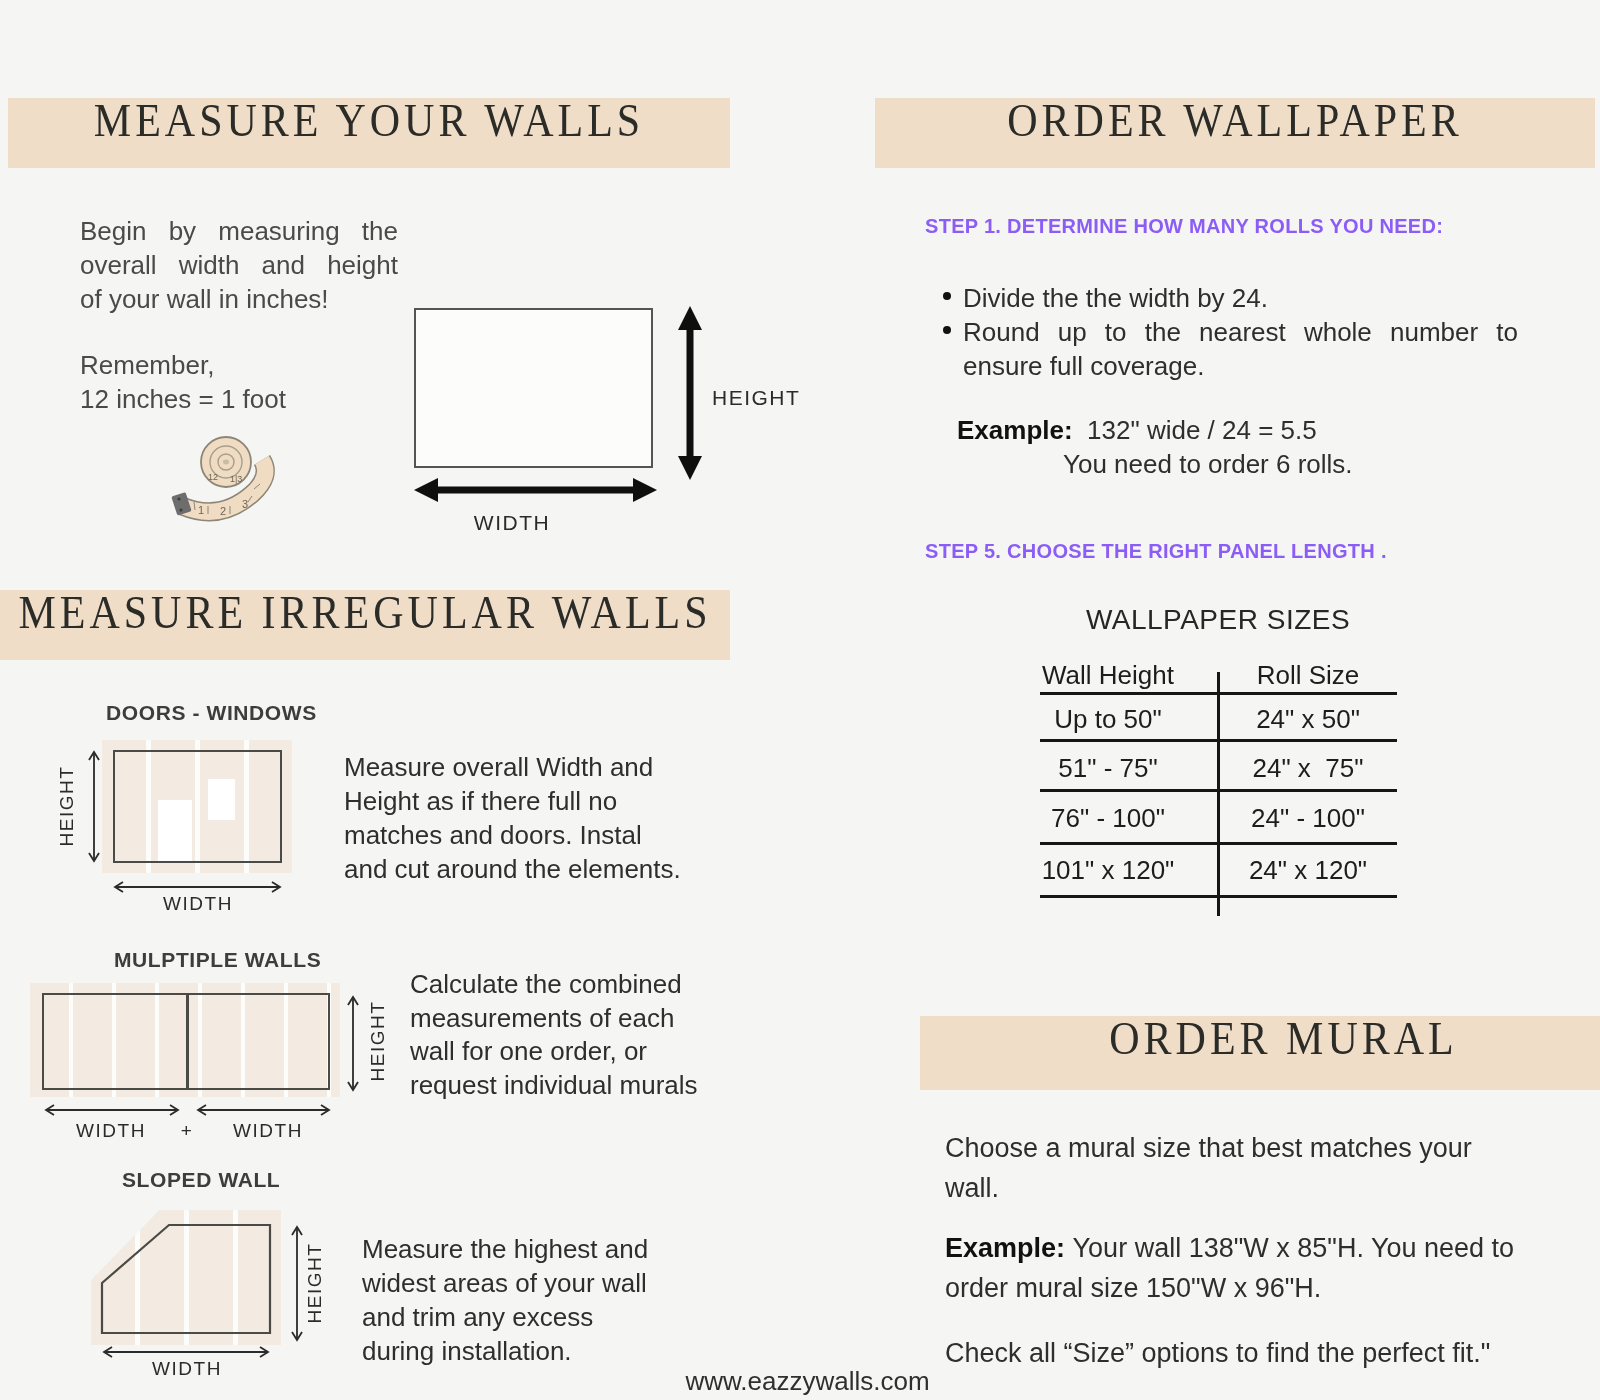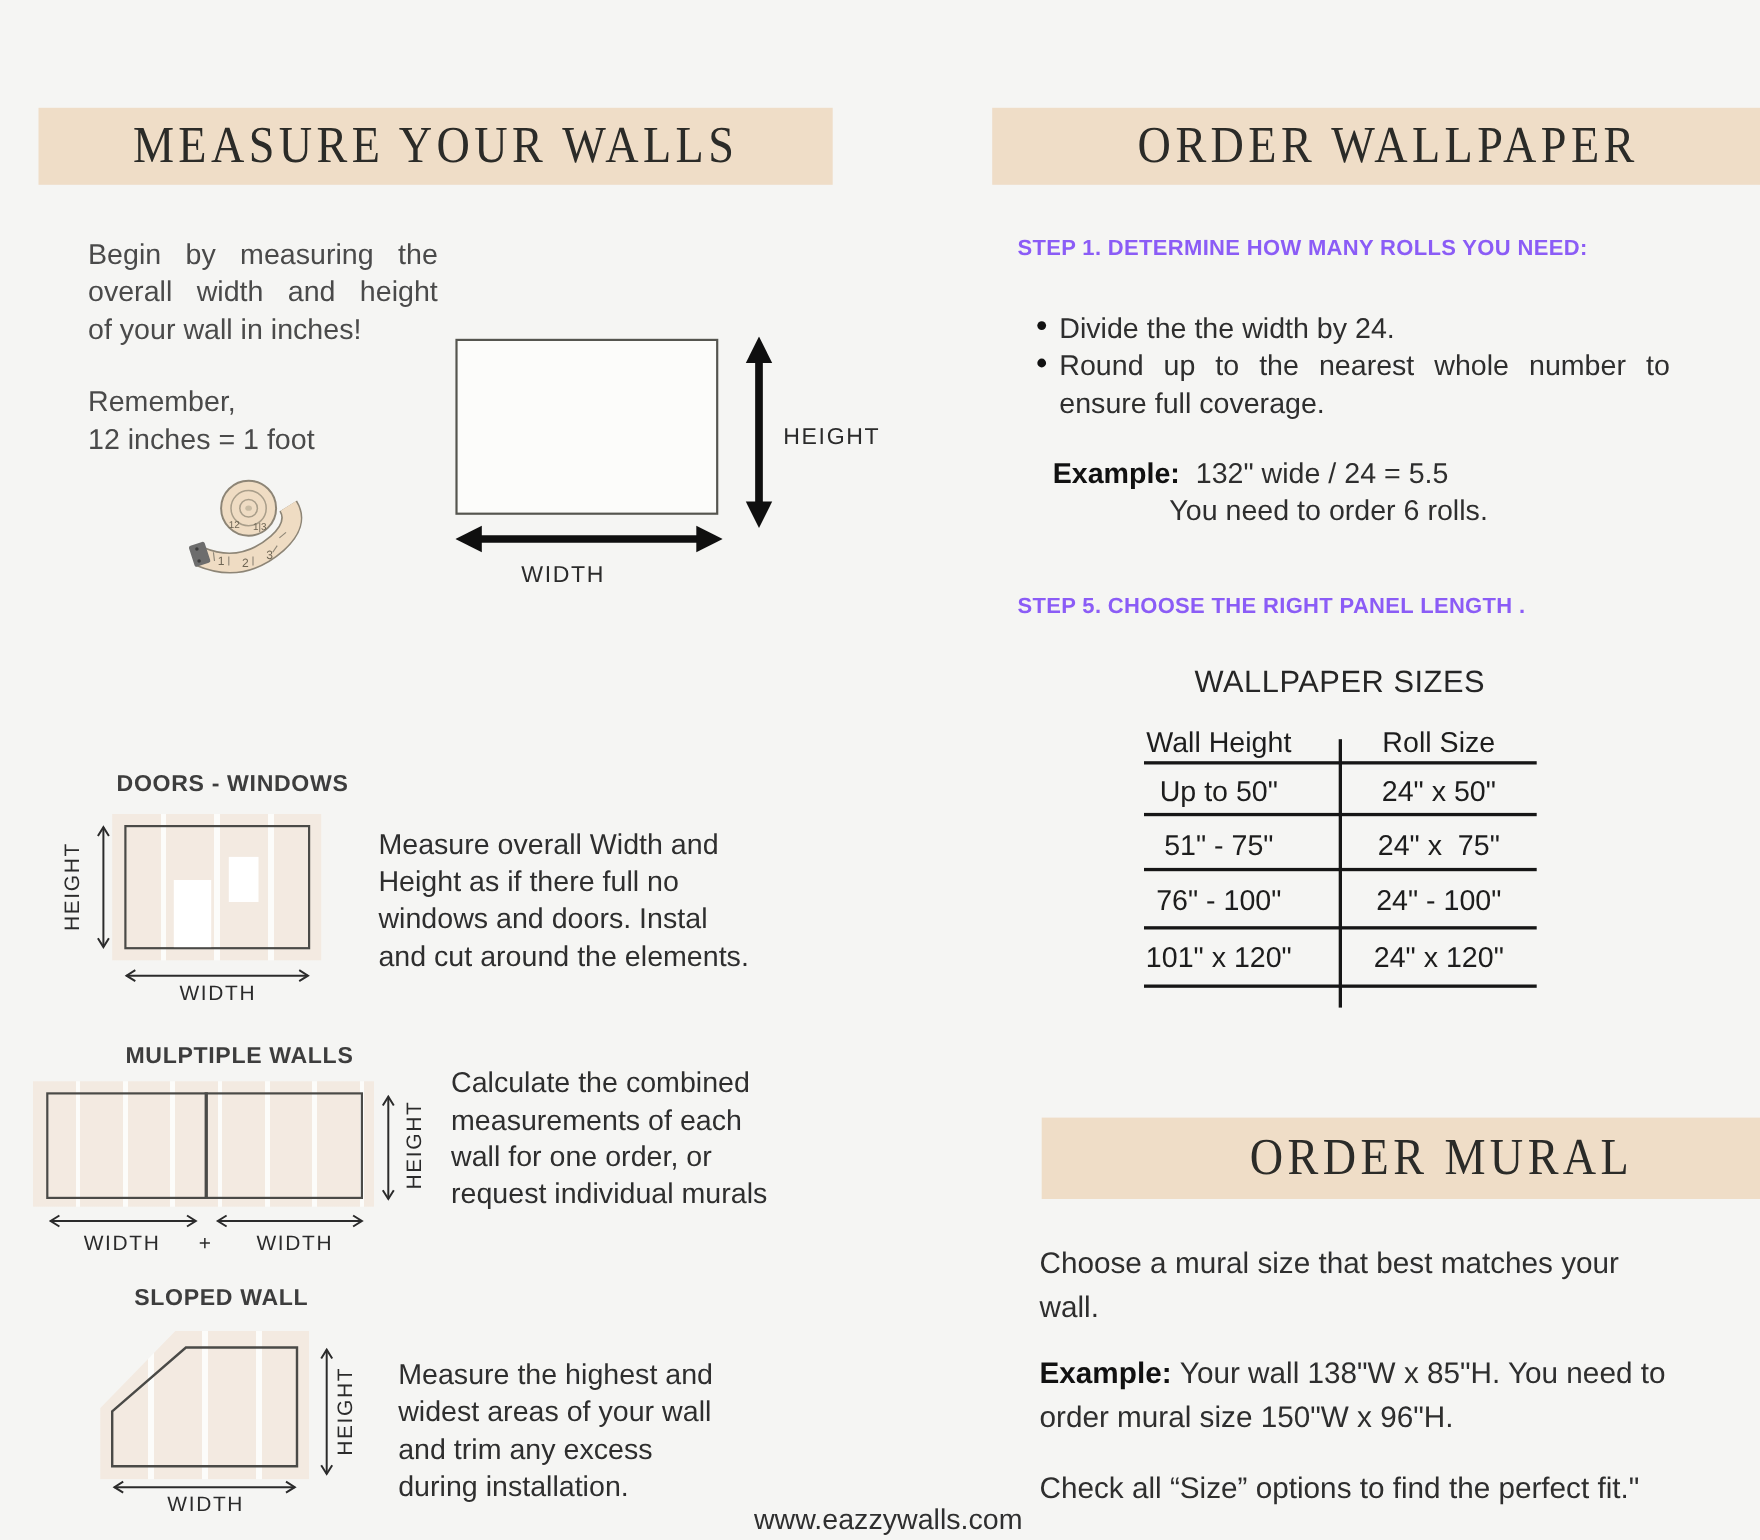--- a/index.html
+++ b/index.html
@@ -1,20 +1,20 @@
 <!DOCTYPE html>
 <html><head>
 <meta charset="utf-8">
 <style>
   html,body{margin:0;padding:0;}
   body{font-family:"Liberation Sans",sans-serif;background:#e9e9e7;}
   #page{position:relative;width:1600px;height:1400px;background:#f5f5f3;overflow:hidden;margin:0 auto;}
   .abs{position:absolute;}
   
-  .banner{position:absolute;background:#efddc7;display:flex;align-items:center;justify-content:center;margin-left:27px;}
+  .banner{position:absolute;background:#efddc7;display:flex;justify-content:center;}
   .banner-title{font-family:"Liberation Serif",serif;font-size:42px;letter-spacing:4px;color:#2b2b28;
     transform:scaleY(1.12);white-space:nowrap;font-weight:400;}
   
   .para{position:absolute;color:#4a4a4a;font-size:26px;}
   .para .ln{display:block;line-height:34px;}
   .jl{text-align:justify;text-align-last:justify;}
   .dark{color:#2e2e2e;}
   .bold-head{position:absolute;font-weight:bold;font-size:20px;color:#8b5cf6;letter-spacing:0.3px;white-space:nowrap;text-align:right;}
   .diagram-label{position:absolute;font-weight:bold;font-size:21px;color:#3d3d3d;letter-spacing:0.6px;white-space:nowrap;}
   .dim-label{position:absolute;font-size:19px;color:#2b2b2b;letter-spacing:1.5px;white-space:nowrap;}
@@ -89,20 +89,23 @@
   </svg>
   <div class="dim-label" style="left:712px;top:386px;font-size:21px;">HEIGHT</div>
 
   <svg class="abs" style="left:414px;top:473px;" width="243" height="34" viewBox="0 0 243 34">
     <line x1="16" y1="17" x2="227" y2="17" stroke="#0f0f0f" stroke-width="7"></line>
     <polygon points="0,17 24,5 24,29" fill="#0f0f0f"></polygon>
     <polygon points="243,17 219,5 219,29" fill="#0f0f0f"></polygon>
   </svg>
   <div class="dim-label center" style="left:512px;top:511px;font-size:21px;">WIDTH</div>
 
+  <div class="banner" style="left:0px;top:590px;width:730px;height:70px;">
+    <div class="banner-title">MEASURE IRREGULAR WALLS</div>
+  </div>
 
   <div class="diagram-label" style="left:106px;top:701px;text-align:right;">DOORS - WINDOWS</div>
 
   <div class="panels" style="left:102px;top:740px;width:190px;height:133px;"></div>
   <div class="wall-rect" style="left:113px;top:750px;width:165px;height:109px;"></div>
   <div class="white-block" style="left:158px;top:800px;width:34px;height:61px;"></div>
   <div class="white-block" style="left:208px;top:779px;width:27px;height:41px;"></div>
 
   <svg class="abs" style="left:86px;top:750px;" width="16" height="113" viewBox="0 0 16 113">
     <line x1="8" y1="2" x2="8" y2="111" stroke="#2b2b2b" stroke-width="1.8"></line>
@@ -114,21 +117,21 @@
   <svg class="abs" style="left:113px;top:879px;" width="169" height="16" viewBox="0 0 169 16">
     <line x1="2" y1="8" x2="167" y2="8" stroke="#2b2b2b" stroke-width="1.8"></line>
     <path d="M10,3 L2,8 L10,13" fill="none" stroke="#2b2b2b" stroke-width="1.8"></path>
     <path d="M159,3 L167,8 L159,13" fill="none" stroke="#2b2b2b" stroke-width="1.8"></path>
   </svg>
   <div class="dim-label center" style="left:198px;top:893px;">WIDTH</div>
 
   <div class="para dark" style="left:344px;top:750px;width:360px;">
     <span class="ln">Measure overall Width and</span>
     <span class="ln">Height as if there full no</span>
-    <span class="ln">windows and doors. Instal</span>
+    <span class="ln">matches and doors. Instal</span>
     <span class="ln">and cut around the elements.</span>
   </div>
 
   <div class="diagram-label" style="left:114px;top:948px;">MULPTIPLE WALLS</div>
 
   <div class="panels eight" style="left:30px;top:983px;width:310px;height:114px;"></div>
   <div class="wall-rect" style="left:42px;top:993px;width:284px;height:93px;"></div>
   <div class="abs" style="left:186px;top:993px;width:3px;height:97px;background:#4a4a47;"></div>
 
   <svg class="abs" style="left:345px;top:995px;" width="16" height="97" viewBox="0 0 16 97">

